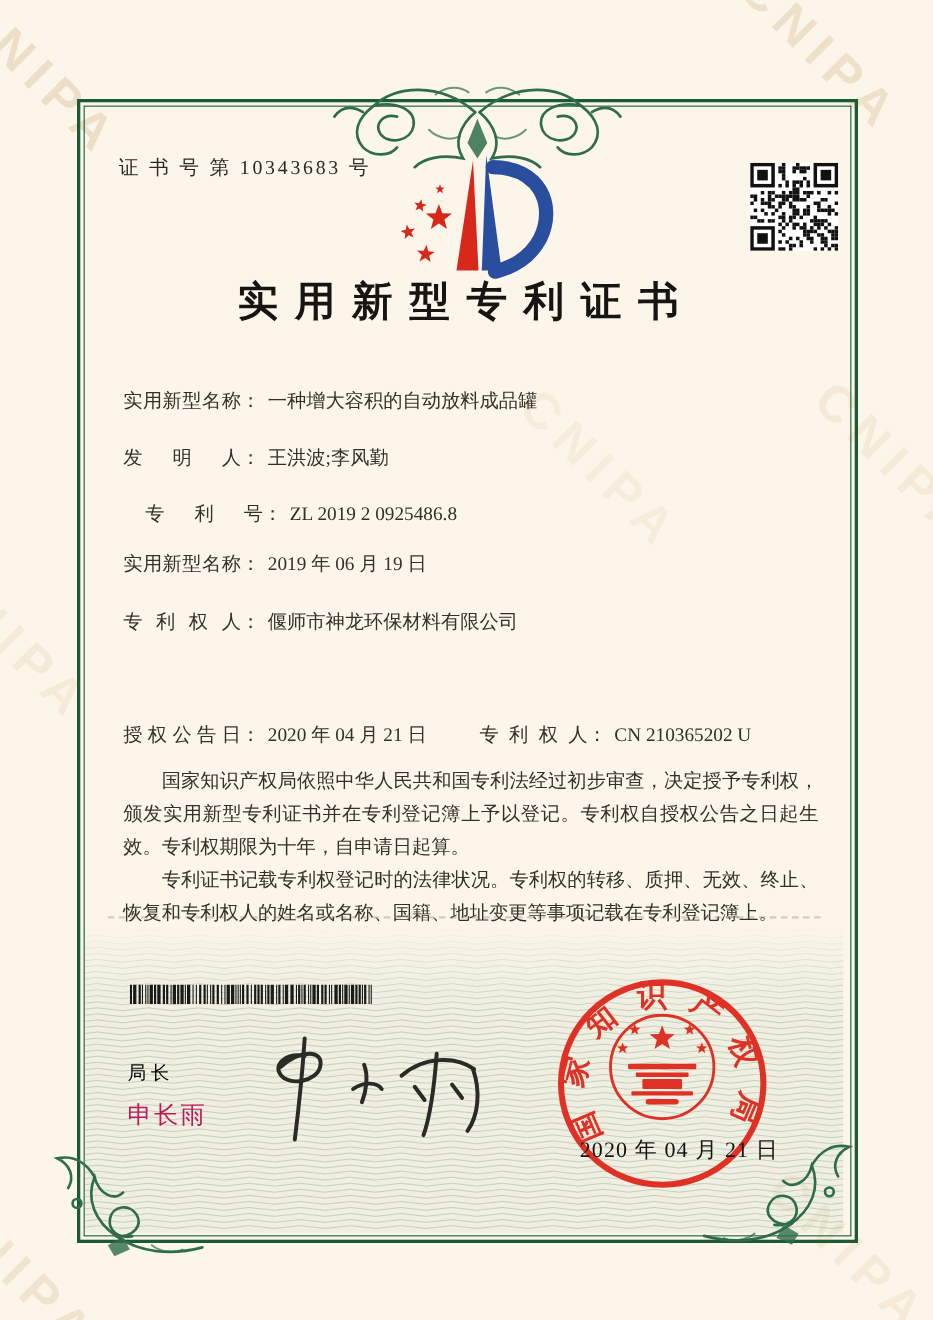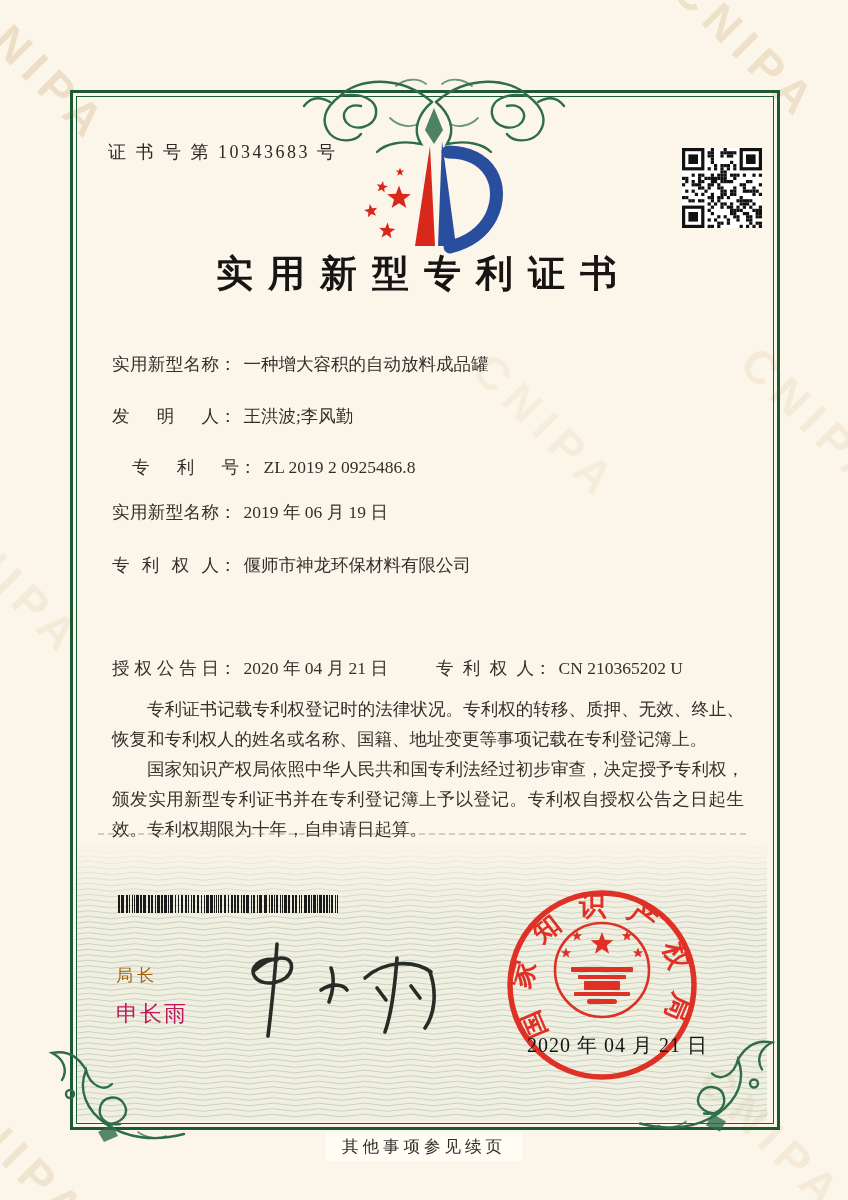--- a/index.html
+++ b/index.html
@@ -39,21 +39,21 @@
   .r5{top:553px;} .r6{top:605px;} .r7{top:656px;}
   .grantno{position:absolute;left:436px;top:656px;font-size:17.5px;white-space:nowrap;}
   .flabel{display:inline-block;width:107px;text-align:justify;text-align-last:justify;}
   .flabel.w98{width:98px;}
   .fvalue{margin-left:7px;}
 
   .paras{left:112px;top:694px;width:632px;font-size:17.5px;line-height:30px;
          text-align:justify;color:#33302b;}
   .paras p{margin:0;text-indent:2em;}
 
-  .sig-title{left:116px;top:964px;font-size:17px;letter-spacing:4px;color:#a16207;}
+  .sig-title{left:116px;top:964px;font-size:17px;letter-spacing:4px;color:#000000;}
   .sig-name{left:116px;top:999px;font-size:22px;letter-spacing:2px;color:#be185d;}
 
   .seal-date{left:527px;top:1032px;font-size:20px;letter-spacing:1px;color:#141414;z-index:6;}
   .pageinfo{left:0;right:0;top:1090px;text-align:center;font-size:15px;letter-spacing:3px;color:#3a3732;}
   .note{left:0;right:0;top:1136px;text-align:center;}
   .note span{background:#fffdf4;padding:5px 16px;font-size:16.5px;letter-spacing:4px;color:#2e2b27;}
 
   svg{display:block;}
 </style>
 </head>
@@ -400,22 +400,22 @@
     <span class="flabel">专利权人</span><span>：</span><span class="fvalue">偃师市神龙环保材料有限公司</span>
   </div>
   <div class="row r7">
     <span class="flabel">授权公告日</span><span>：</span><span class="fvalue">2020 年 04 月 21 日</span>
   </div>
   <div class="grantno">
     <span class="flabel w98">专利权人</span><span>：</span><span class="fvalue">CN 210365202 U</span>
   </div>
 
   <div class="abs paras">
+    <p>国家知识产权局依照中华人民共和国专利法经过初步审查，决定授予专利权，颁发实用新型专利证书并在专利登记簿上予以登记。专利权自授权公告之日起生效。专利权期限为十年，自申请日起算。</p>
     <p>专利证书记载专利权登记时的法律状况。专利权的转移、质押、无效、终止、恢复和专利权人的姓名或名称、国籍、地址变更等事项记载在专利登记簿上。</p>
-    <p>国家知识产权局依照中华人民共和国专利法经过初步审查，决定授予专利权，颁发实用新型专利证书并在专利登记簿上予以登记。专利权自授权公告之日起生效。专利权期限为十年，自申请日起算。</p>
   </div>
 
   <div class="abs dashline"></div>
 
   <svg class="abs" style="left:118px;top:895px;width:226px;height:18px" viewBox="0 0 226 18">
     <g id="barcode-bars" fill="#1a1a1a">
         <rect x="0" y="0" width="2" height="18"></rect>
         <rect x="3" y="0" width="3" height="18"></rect>
         <rect x="8" y="0" width="2" height="18"></rect>
         <rect x="11" y="0" width="1" height="18"></rect>
@@ -523,17 +523,14 @@
         <rect x="73" y="87" width="48" height="4" rx="1"></rect>
         <rect x="79" y="93" width="36" height="9" rx="1"></rect>
         <rect x="69" y="104" width="56" height="4" rx="1"></rect>
         <rect x="82" y="111" width="30" height="5" rx="2.5"></rect>
       </g>
     </g>
   </svg>
 
   <div class="abs seal-date">2020 年 04 月 21 日</div>
 
-  <div class="abs note">
-    <span>其他事项参见续页</span>
-  </div>
 
 </div>
 
 </body></html>

